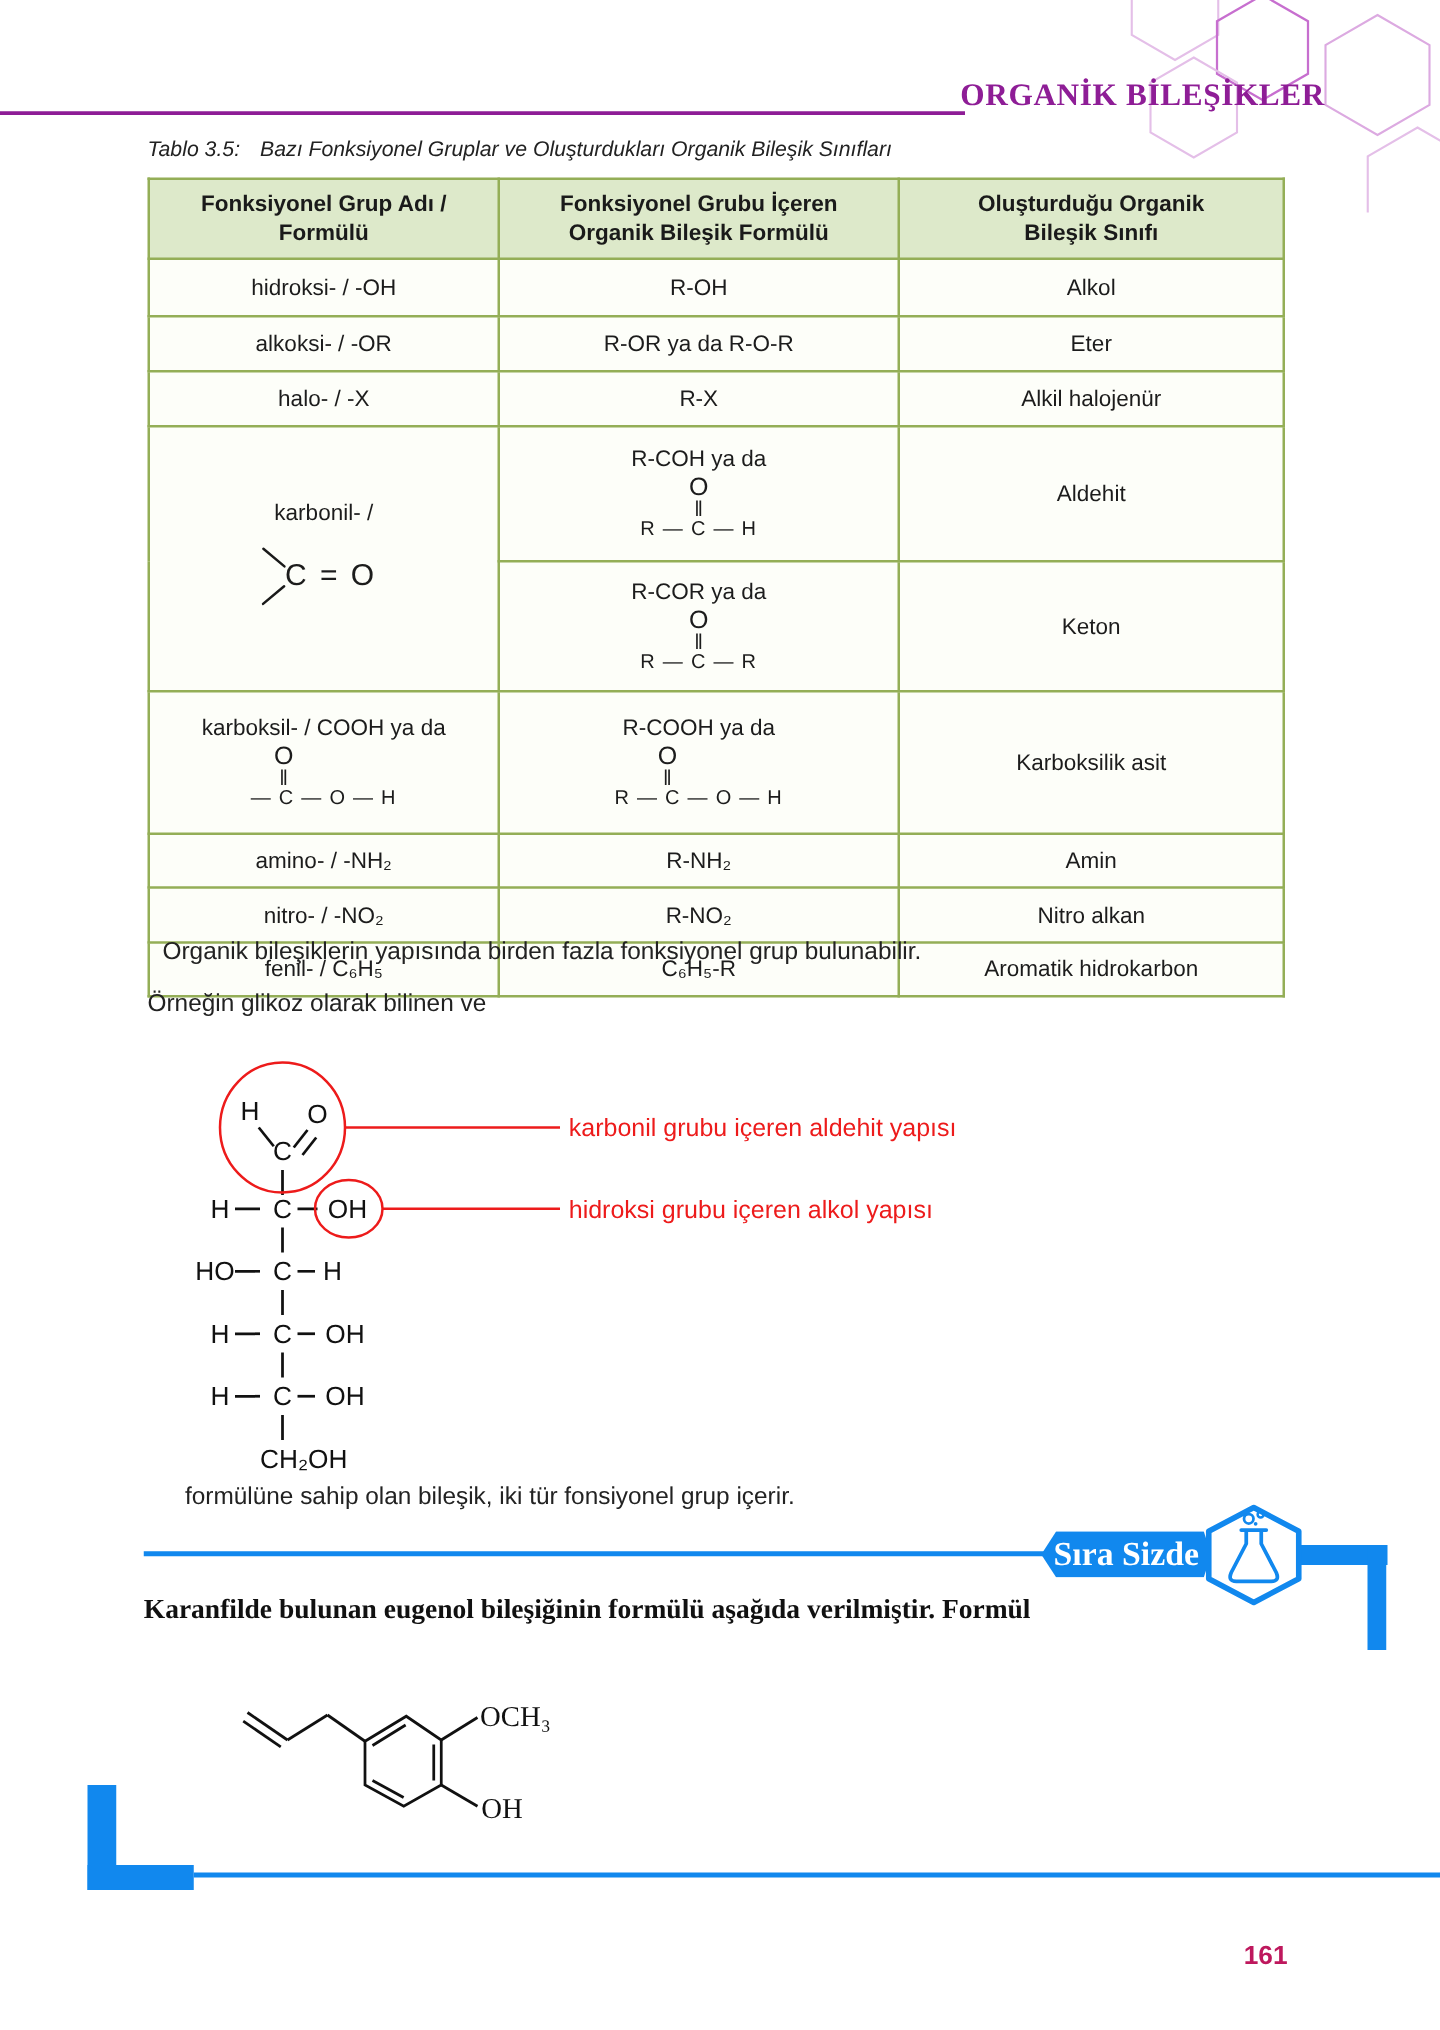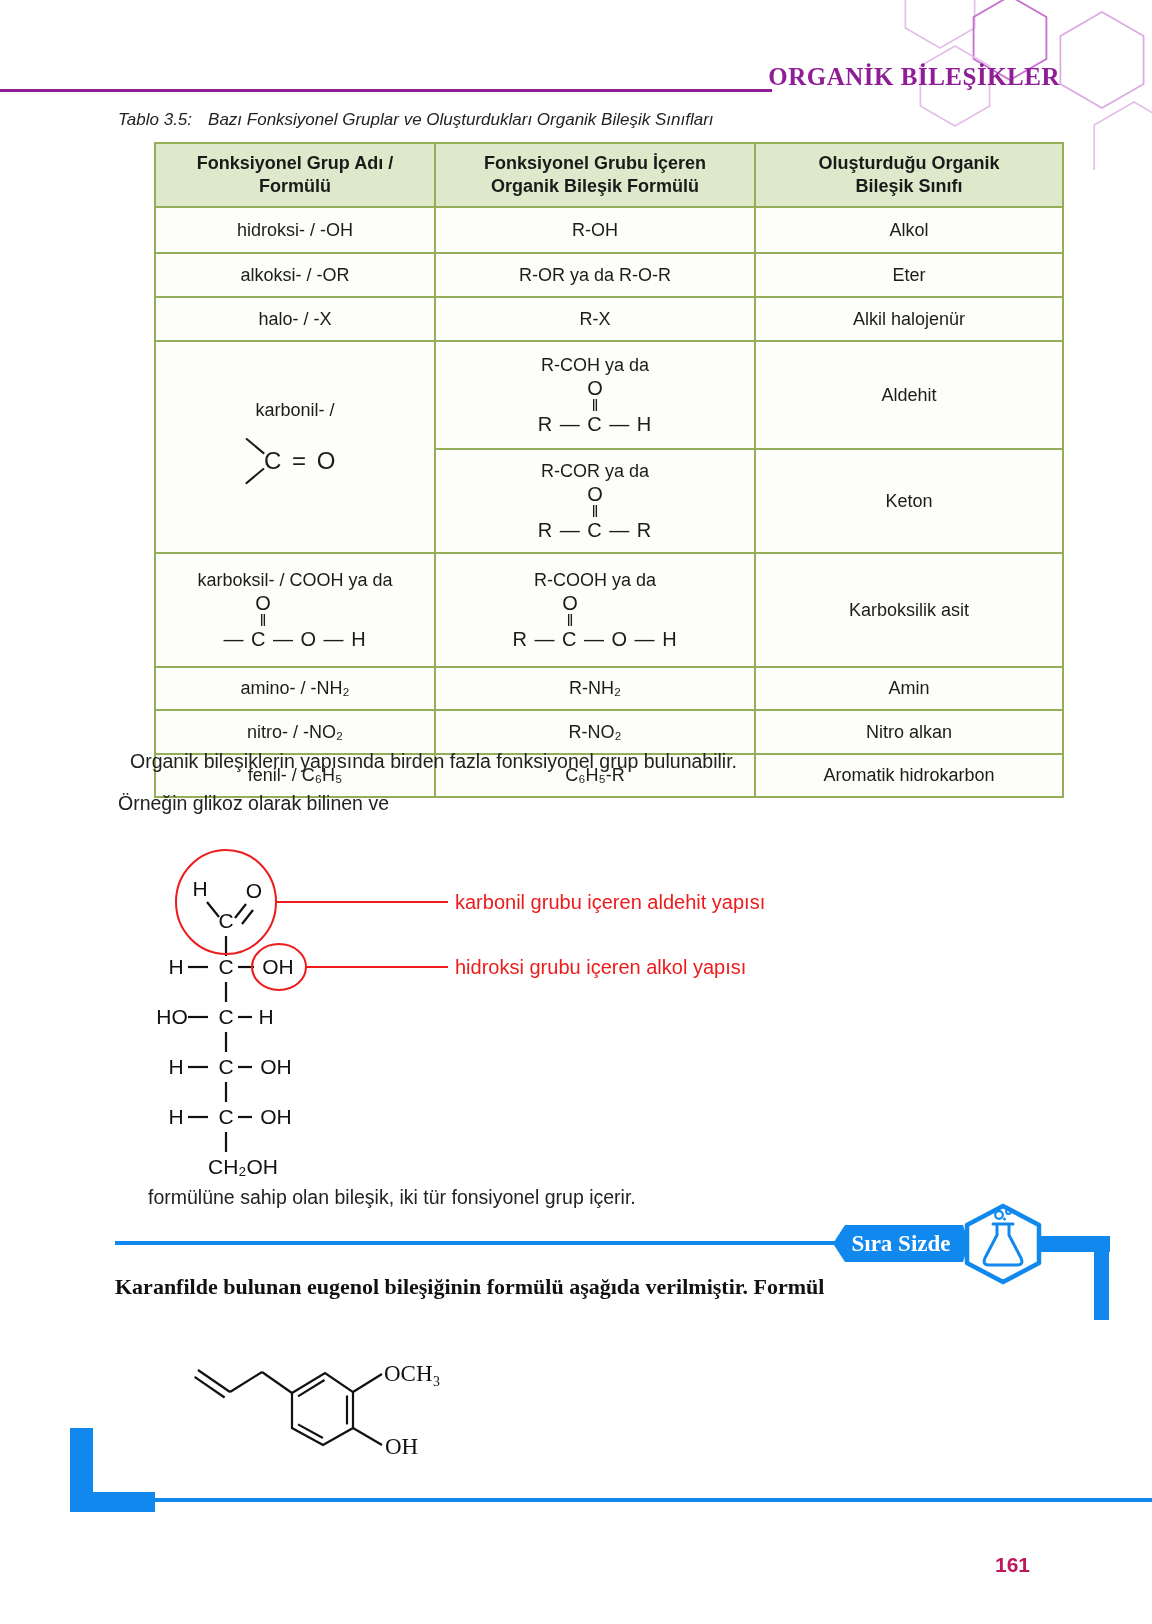--- a/index.html
+++ b/index.html
@@ -14,34 +14,34 @@
   .header-title {
     position:absolute; left:760px; top:63px; width:300px; text-align:right;
     font-family:"Liberation Serif", "DejaVu Serif", serif; font-weight:bold;
     font-size:25px; color:#8e1d96; letter-spacing:0.5px; white-space:nowrap;
   }
 
   
   .tbl-caption { position:absolute; left:118px; top:110px; font-size:17px; font-style:italic; color:#222; }
   .tbl-caption .cap-label { margin-right:16px; }
 
-  table.fg { position:absolute; left:118px; top:142px; border-collapse:collapse; table-layout:fixed;margin-left:36px; }
+  table.fg { position:absolute; left:118px; top:142px; border-collapse:collapse; table-layout:fixed; }
   table.fg col.c1 { width:280px; } table.fg col.c2 { width:320px; } table.fg col.c3 { width:308px; }
   table.fg th, table.fg td {
     border:2px solid #94ae57; text-align:center; vertical-align:middle;
     font-size:18px; padding:2px 6px; background:#fdfef9;
   }
   table.fg th { background:#dde9ca; font-weight:bold; color:#1a1a1a; height:58px; line-height:1.3; }
   tr.r40 td { height:40px; } tr.r38 td { height:38px; } tr.r37 td { height:37px; }
   tr.r102 td { height:102px; } tr.r98 td { height:98px; } tr.r108 td { height:108px; }
 
   .chem { display:flex; flex-direction:column; align-items:center; line-height:1.05; margin-top:2px; }
   .chem .chem-o { font-size:20px; }
   .chem .chem-db { font-size:17px; margin-top:-2px; }
-  .chem .chem-chain { font-size:20px; letter-spacing:1px; margin-top:-1px; white-space:nowrap; }
+  .chem .chem-chain { font-size:16px; letter-spacing:1px; margin-top:-1px; white-space:nowrap; }
   .chem.shift-25 .chem-o, .chem.shift-25 .chem-db { transform:translateX(-25px); }
   .chem.shift-32 .chem-o, .chem.shift-32 .chem-db { transform:translateX(-32px); }
   .chem-intro { font-size:18px; }
 
   .cdraw { position:relative; width:110px; height:66px; margin:8px auto 0; }
   .cdraw .ctext { position:absolute; left:24px; top:18px; font-size:24px; letter-spacing:2px; }
   .cdraw .bond { position:absolute; width:24px; height:2.4px; background:#1a1a1a; border-radius:1px; }
   .cdraw .b1 { left:3px; top:16px; transform:rotate(40deg); }
   .cdraw .b2 { left:3px; top:46px; transform:rotate(-40deg); }
 
@@ -55,21 +55,21 @@
   .glucose-svg { position:absolute; left:150px; top:838px; }
   .glucose-svg text { font-family:"Liberation Sans","DejaVu Sans",sans-serif; font-size:21px; fill:#111; }
   .glucose-svg text.redlbl { font-size:20px; fill:#ed1b1b; }
 
   
   .band-line { position:absolute; left:115px; top:1241px; width:790px; height:4px; background:#1188ee; }
   .band-label {
     position:absolute; left:833px; top:1225px; width:136px; height:37px; background:#1188ee;
     display:flex; align-items:center; justify-content:center; z-index:2;
     clip-path:polygon(12px 0, calc(100% - 6px) 0, 100% 50%, calc(100% - 6px) 100%, 12px 100%, 0 50%);
-    color:#ffffff; font-family:"Liberation Serif","DejaVu Serif",serif; font-weight:bold; font-size:23px;
+    color:#ffffff; font-family:"Liberation Serif","DejaVu Serif",serif; font-weight:bold; font-size:27px;
   }
   .band-bar-h { position:absolute; left:1030px; top:1236px; width:80px; height:16px; background:#1188ee; z-index:1; }
   .band-bar-v { position:absolute; left:1094px; top:1236px; width:15px; height:84px; background:#1188ee; z-index:1; }
   .flask-badge { position:absolute; left:958px; top:1203px; z-index:3; }
 
   .question {
     position:absolute; left:115px; top:1272px; width:840px;
     font-family:"Liberation Serif","DejaVu Serif",serif; font-weight:bold;
     font-size:22px; line-height:30px; color:#111;
   }

